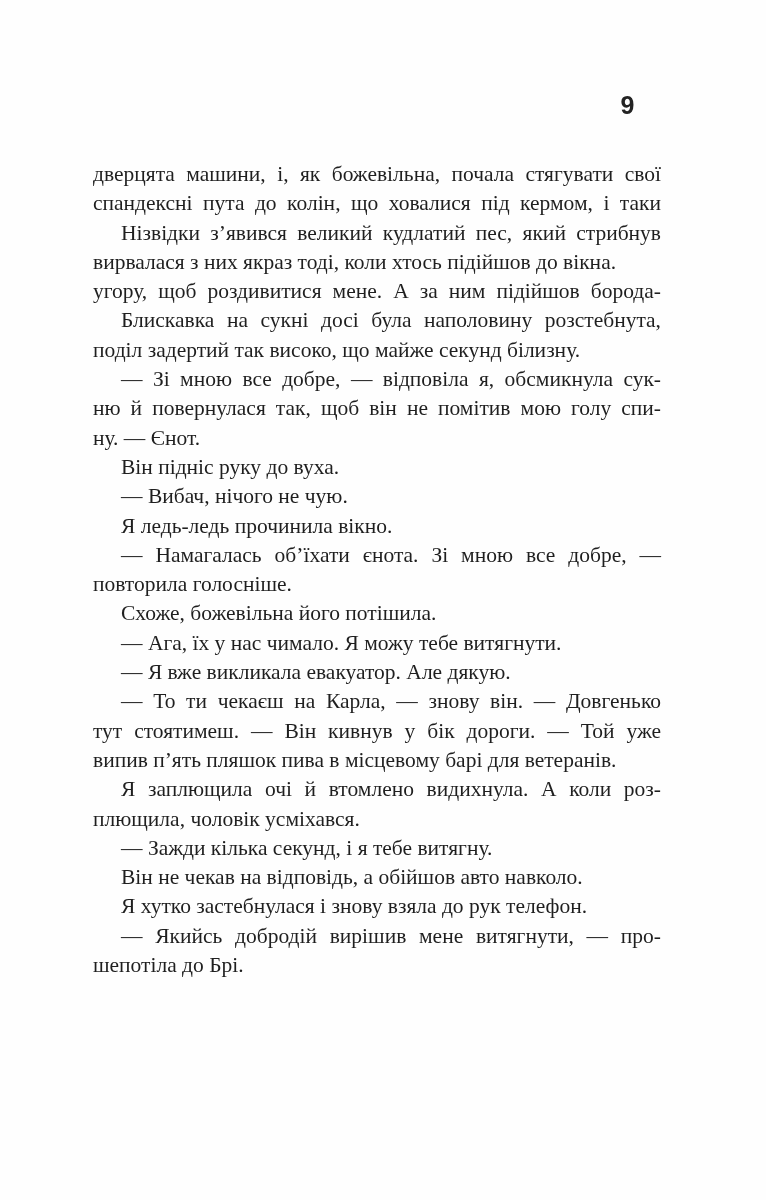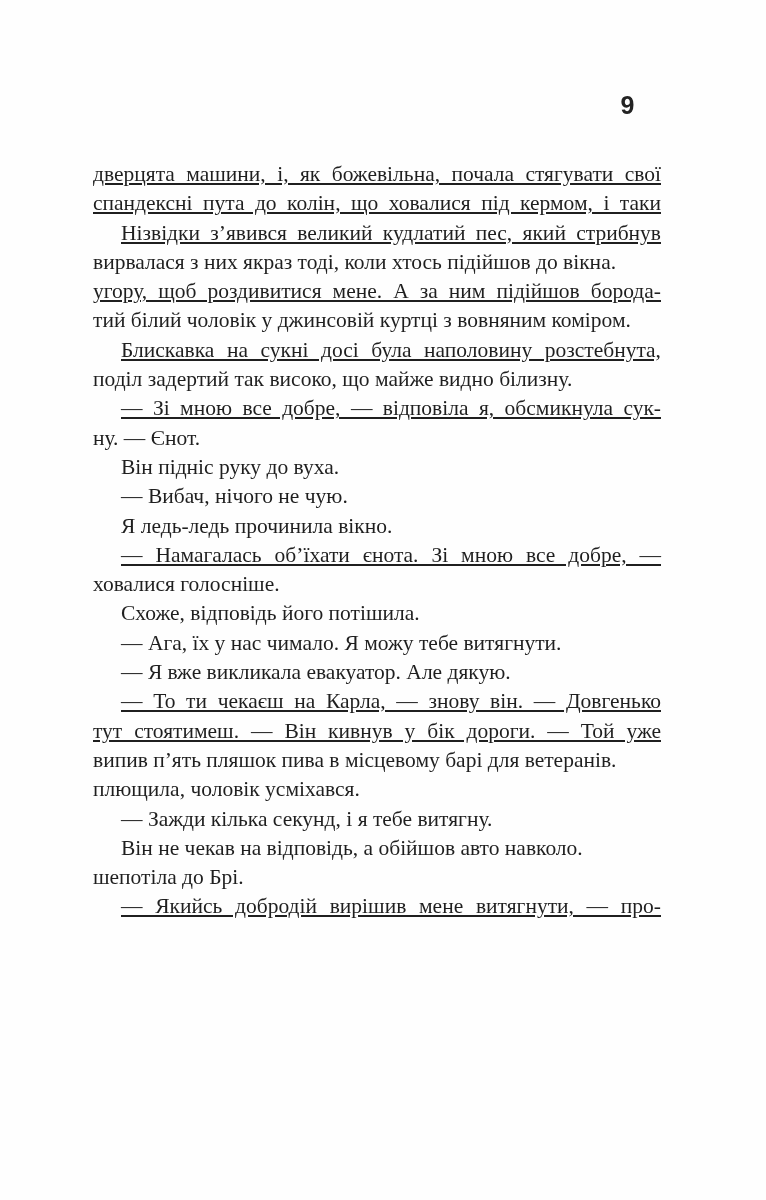--- a/index.html
+++ b/index.html
@@ -43,52 +43,53 @@
   .line {
     height: 29.3px;
     line-height: 29.3px;
     white-space: normal;
     text-align: left;
     text-align-last: left;
   }
   .line.just {
     text-align: justify;
     text-align-last: justify;
-    text-decoration: underline;
   }
   .line.indent {
     padding-left: 28px;
   }
 </style>
 </head>
 <body>
 
 <div class="page">
   <div class="folio">9</div>
   <div class="text-block">
       <div class="line just">дверцята машини, і, як божевільна, почала стягувати свої</div>
       <div class="line just">спандексні пута до колін, що ховалися під кермом, і таки</div>
       <div class="line indent just">Нізвідки з’явився великий кудлатий пес, який стрибнув</div>
       <div class="line">вирвалася з них якраз тоді, коли хтось підійшов до вікна.</div>
       <div class="line just">угору, щоб роздивитися мене. А за ним підійшов борода-</div>
-      <div class="line">тий білий чоловік у джинсовій куртці з вовняним коміром.</div>
       <div class="line indent just">Блискавка на сукні досі була наполовину розстебнута,</div>
-      <div class="line">поділ задертий так високо, що майже видно білизну.</div>
+      <div class="line">поділ задертий так високо, що майже секунд білизну.</div>
       <div class="line indent just">— Зі мною все добре, — відповіла я, обсмикнула сук-</div>
+      <div class="line just">ню й повернулася так, щоб він не помітив мою голу спи-</div>
       <div class="line">ну. — Єнот.</div>
       <div class="line indent">Він підніс руку до вуха.</div>
       <div class="line indent">— Вибач, нічого не чую.</div>
       <div class="line indent">Я ледь-ледь прочинила вікно.</div>
       <div class="line indent just">— Намагалась об’їхати єнота. Зі мною все добре, —</div>
-      <div class="line">ховалися голосніше.</div>
-      <div class="line indent">Схоже, відповідь його потішила.</div>
+      <div class="line">повторила голосніше.</div>
+      <div class="line indent">Схоже, божевільна його потішила.</div>
       <div class="line indent">— Ага, їх у нас чимало. Я можу тебе витягнути.</div>
       <div class="line indent">— Я вже викликала евакуатор. Але дякую.</div>
       <div class="line indent just">— То ти чекаєш на Карла, — знову він. — Довгенько</div>
       <div class="line just">тут стоятимеш. — Він кивнув у бік дороги. — Той уже</div>
       <div class="line">випив п’ять пляшок пива в місцевому барі для ветеранів.</div>
+      <div class="line indent just">Я заплющила очі й втомлено видихнула. А коли роз-</div>
       <div class="line">плющила, чоловік усміхався.</div>
       <div class="line indent">— Зажди кілька секунд, і я тебе витягну.</div>
       <div class="line indent">Він не чекав на відповідь, а обійшов авто навколо.</div>
+      <div class="line indent">Я хутко застебнулася і знову взяла до рук телефон.</div>
+      <div class="line indent just">— Якийсь добродій вирішив мене витягнути, — про-</div>
       <div class="line">шепотіла до Брі.</div>
-      <div class="line indent just">— Якийсь добродій вирішив мене витягнути, — про-</div>
     </div>
 </div>
 
 </body></html>

